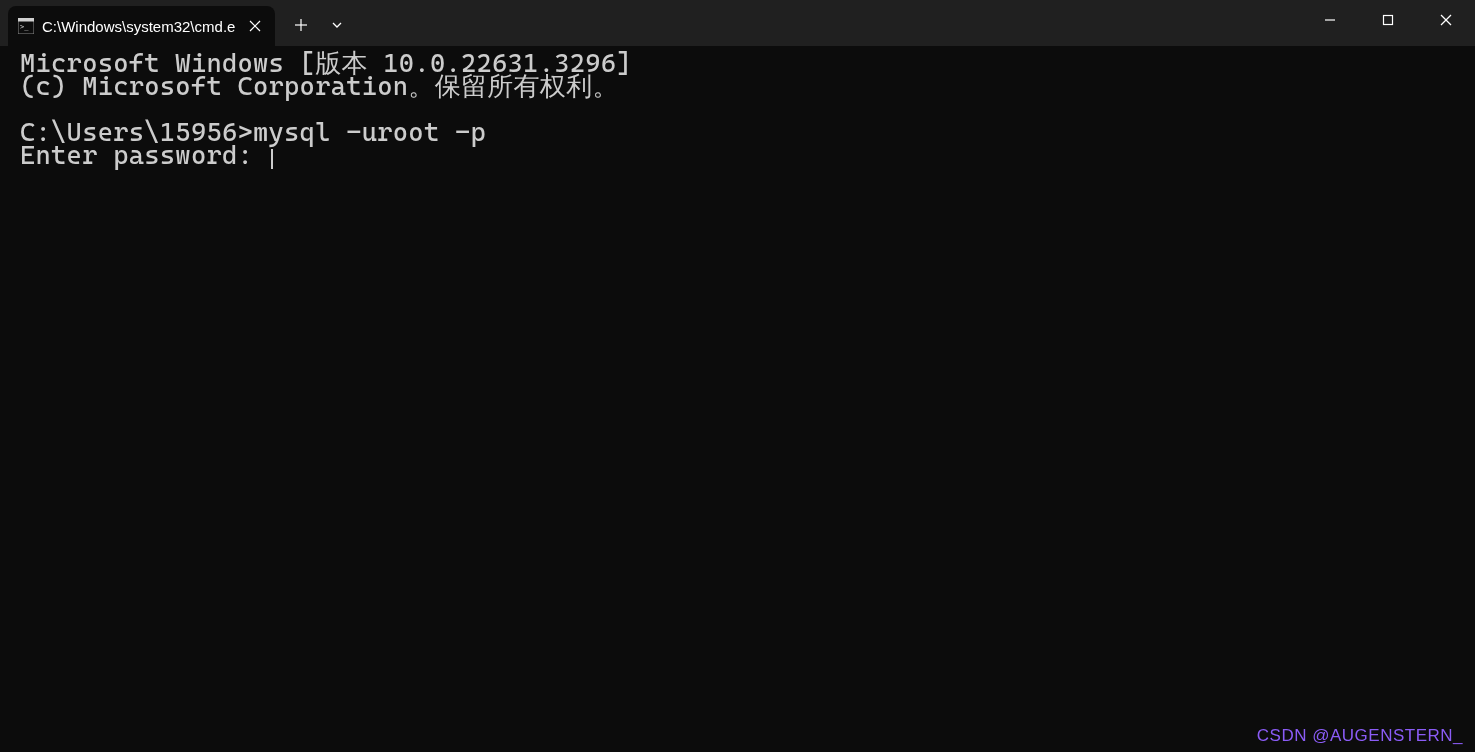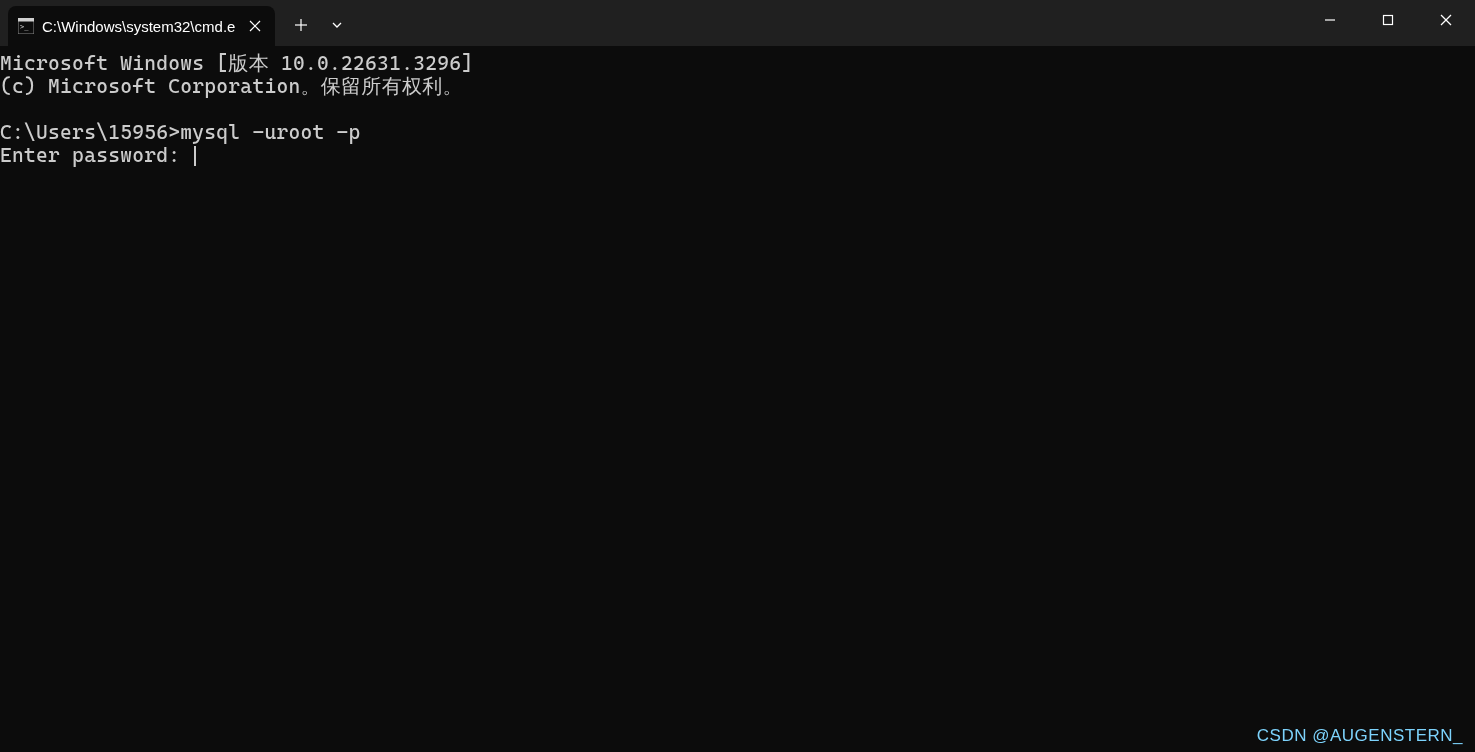--- a/index.html
+++ b/index.html
@@ -93,42 +93,42 @@
     .window-btn {
       width: 58px;
       height: 40px;
       display: flex;
       align-items: center;
       justify-content: center;
       color: #ffffff;
       cursor: pointer;
     }
     .terminal-content {
-      padding: 6px 0;
+      padding: 6px 20px;
       color: #cccccc;
-      font-size: 20px;
+      font-size: 26px;
       line-height: 23px;
       white-space: pre;
       letter-spacing: 0.3px;
       font-weight: 500;
     }
     .cursor {
       display: inline-block;
       width: 2px;
       height: 20px;
       background: #cccccc;
       vertical-align: text-bottom;
       margin-left: 2px;
       margin-bottom: 1px;
     }
     .watermark {
       position: absolute;
       bottom: 6px;
       right: 12px;
-      color: #7dd3fc;
+      color: #8b5cf6;
       font-size: 17px;
       font-family: sans-serif;
       letter-spacing: 0.5px;
     }
   </style>
 </head>
 <body>
 
 <div class="titlebar">
   <div class="tab">

